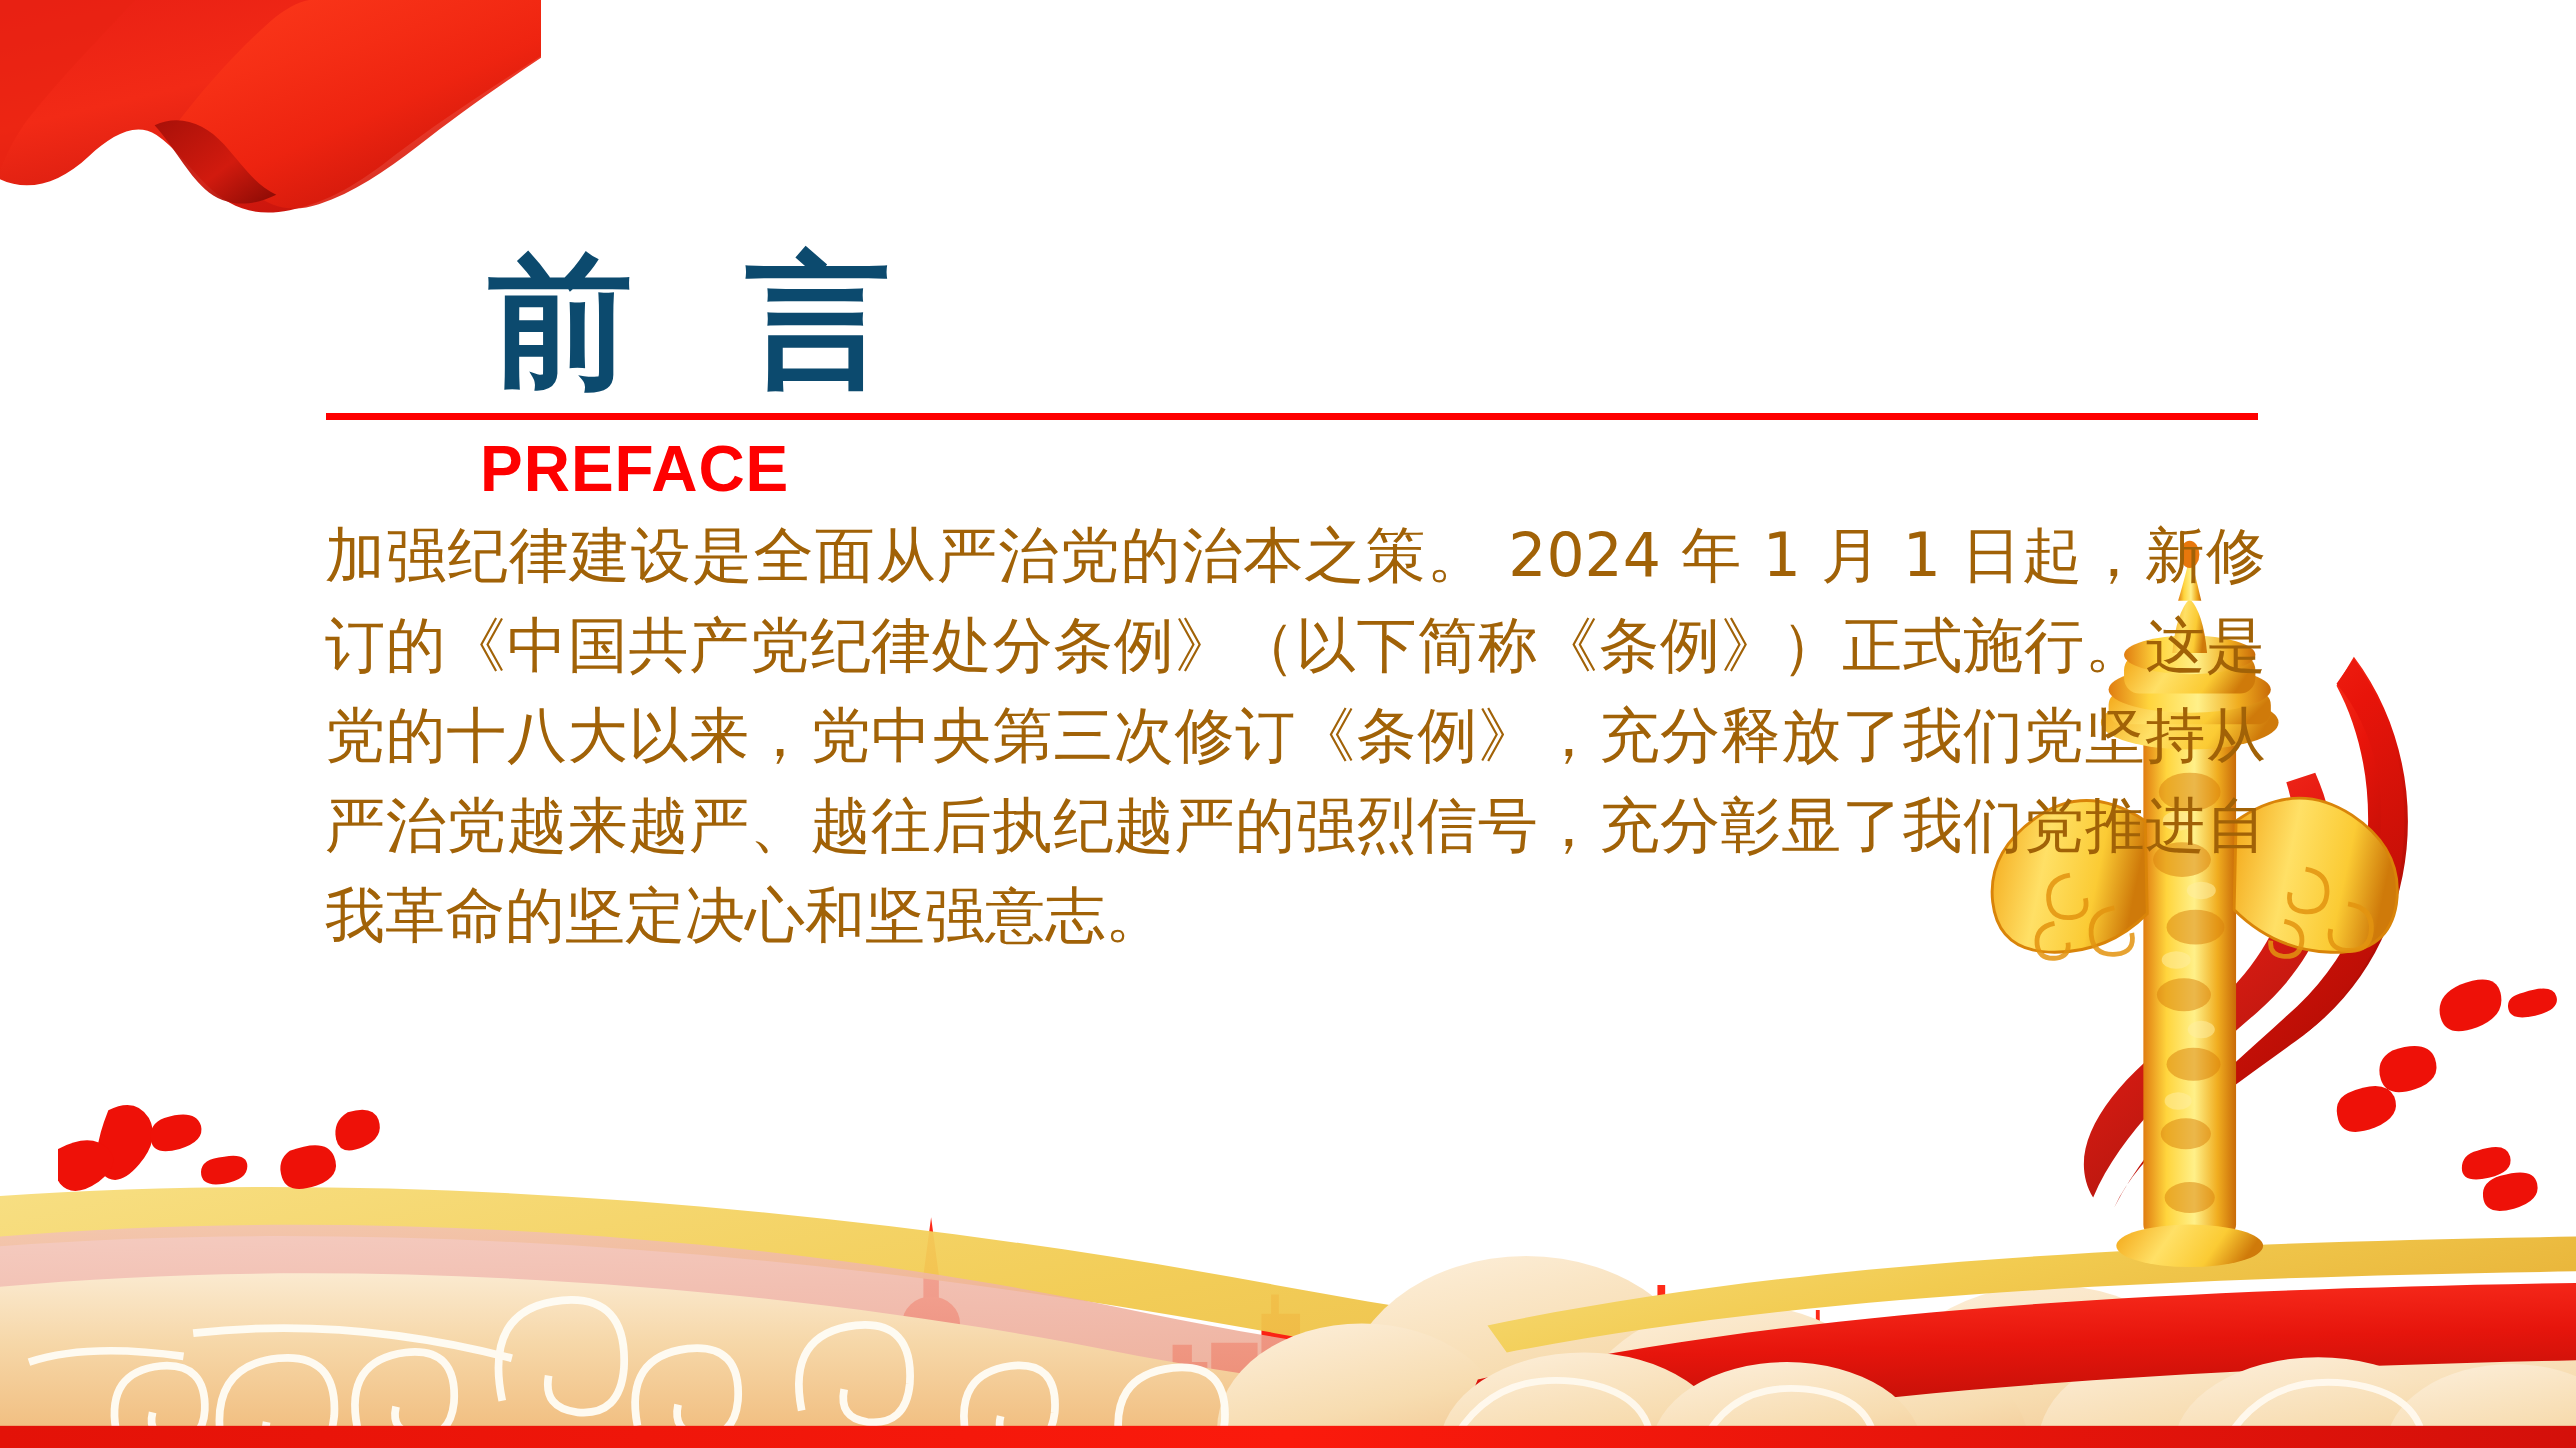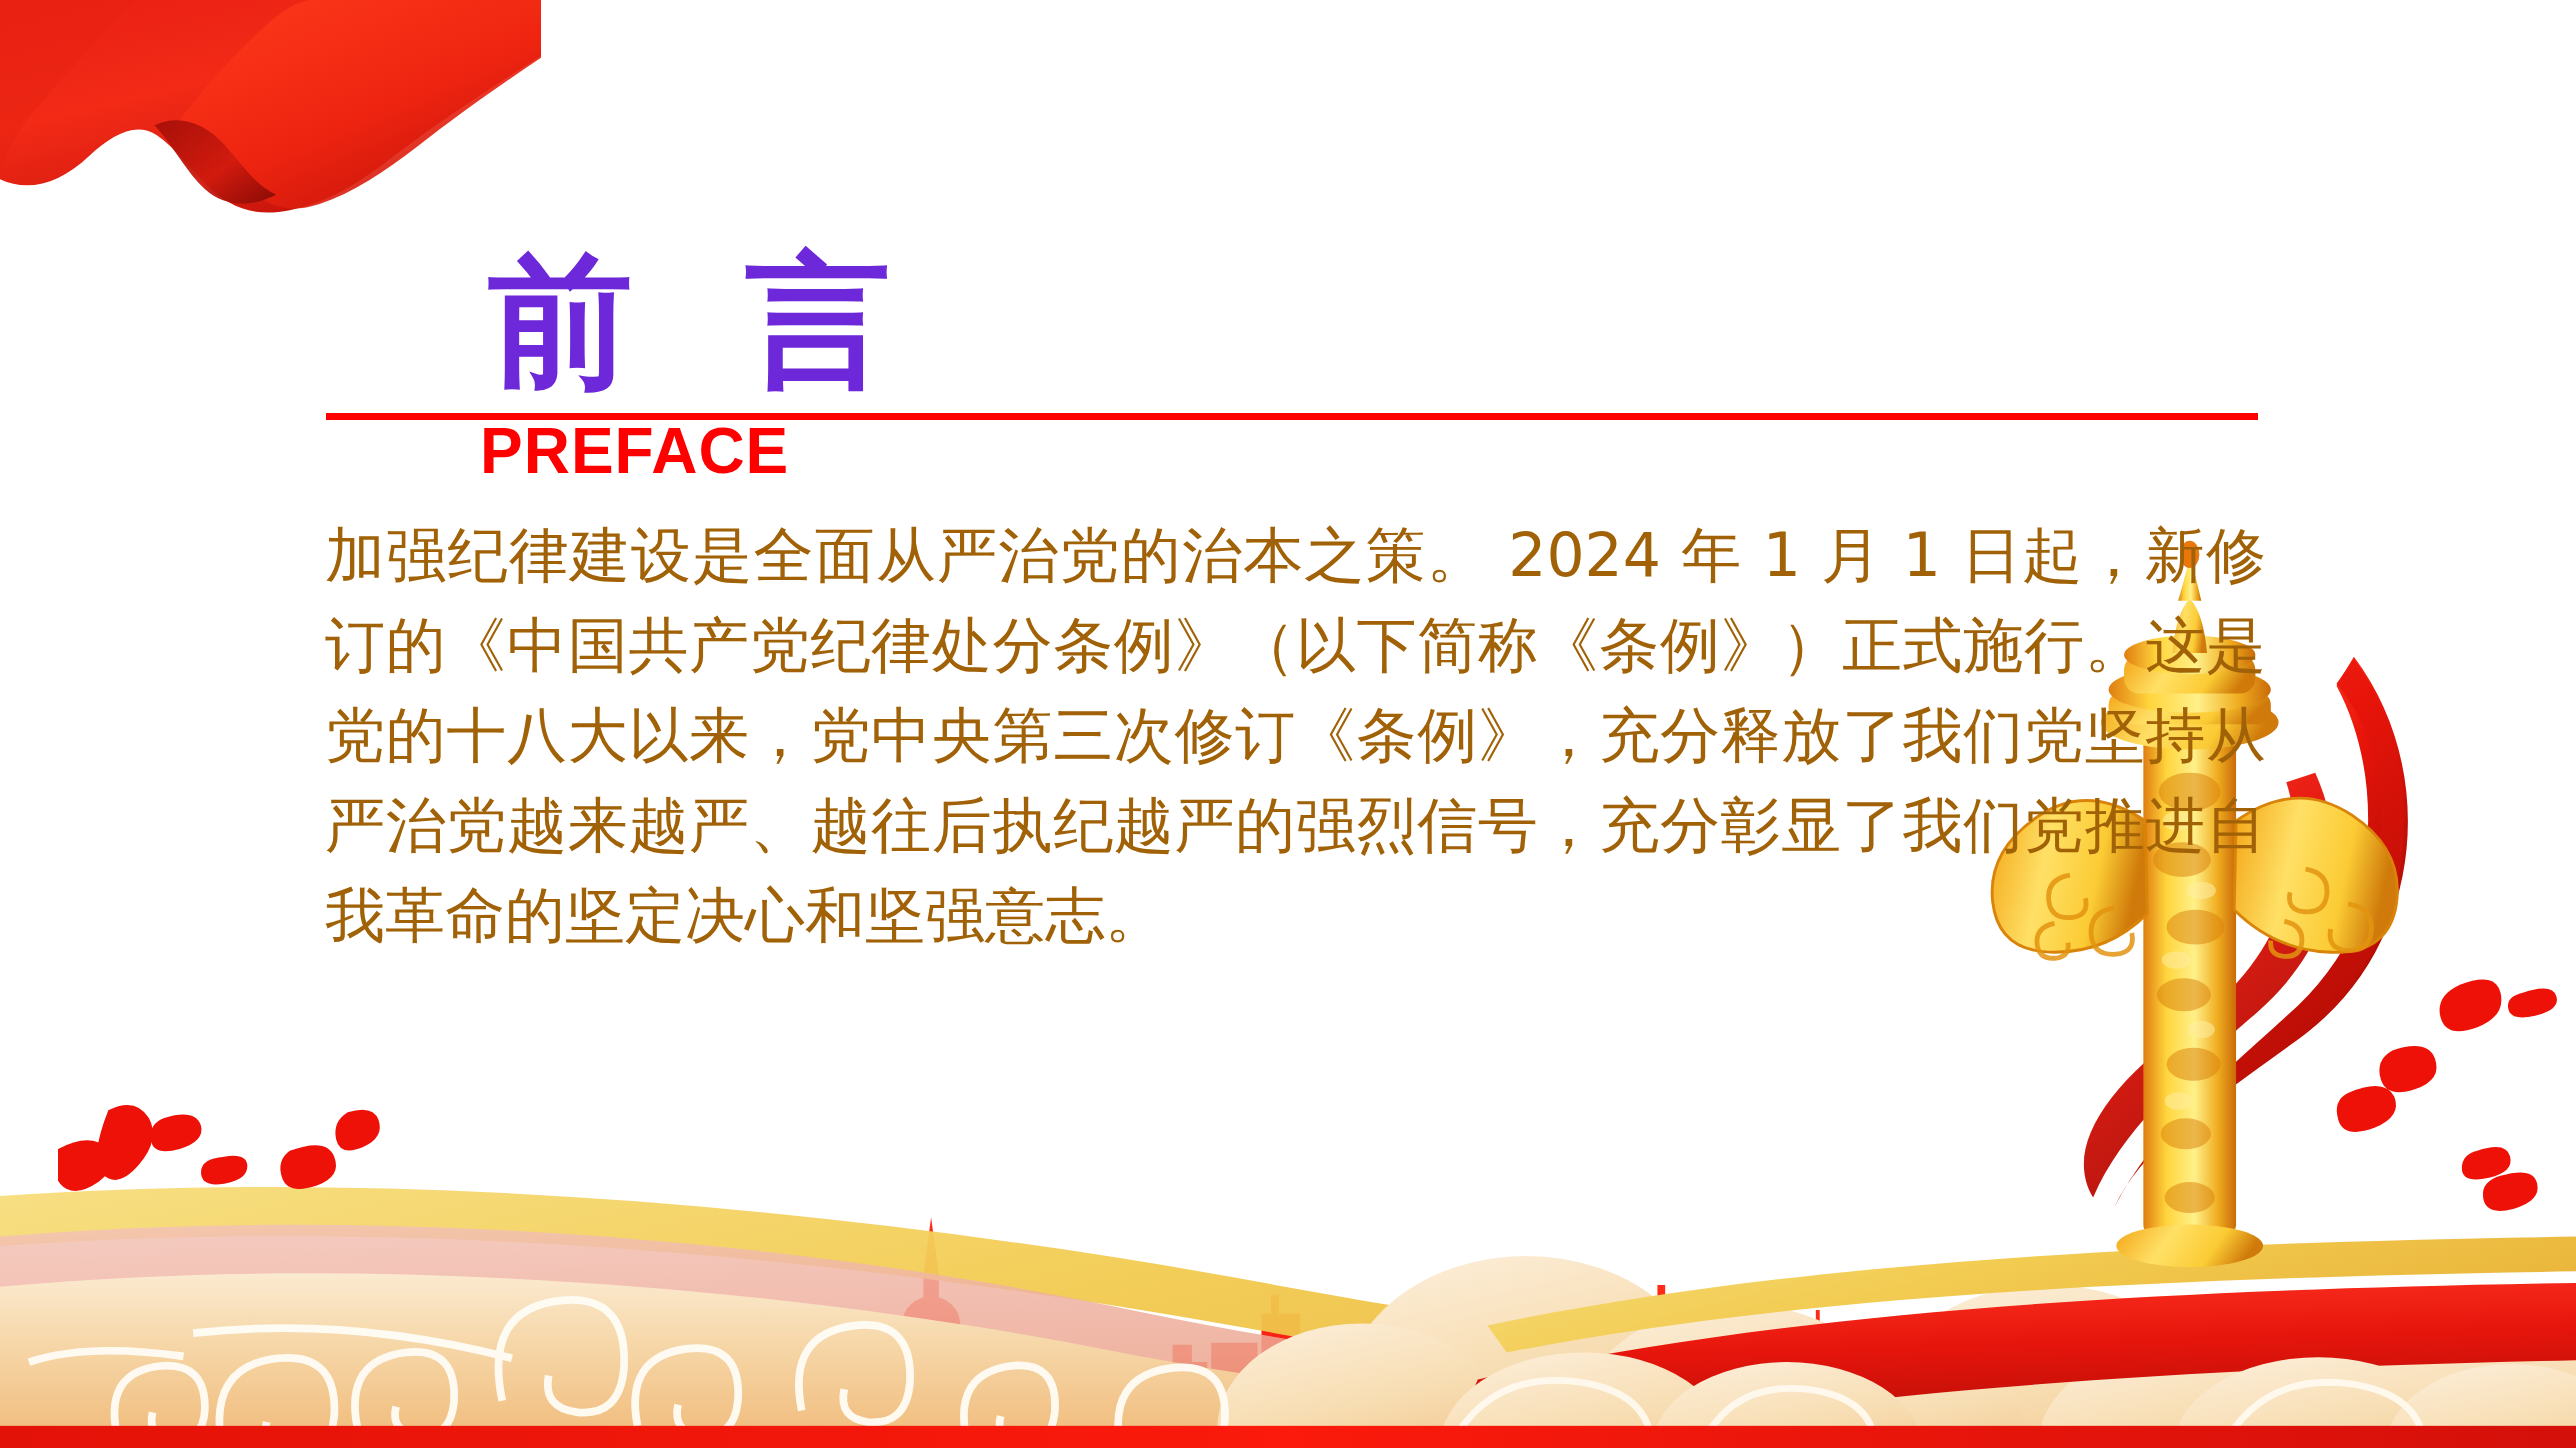--- a/index.html
+++ b/index.html
@@ -16,32 +16,32 @@
   .deco{position:absolute;pointer-events:none;}
   .deco-flag{left:0;top:0;width:541px;height:241px;z-index:3;}
   .deco-bottom{left:0;bottom:0;width:2576px;height:502px;z-index:2;}
   .deco-pillar{right:0;bottom:145px;width:676px;height:773px;z-index:4;}
 
   
   .header{position:absolute;left:0;top:0;width:2576px;z-index:10;}
   .title-cn{
     position:absolute;left:488px;top:249px;
     font-size:145px;line-height:145px;
-    font-weight:700;color:#6d28d9;
+    font-weight:700;color:#0c4a6e;
     letter-spacing:31px;
     font-family:"DejaVu Sans","Liberation Sans",sans-serif;
     white-space:nowrap;
     text-align:right;
   }
   .rule{
     position:absolute;left:326px;top:413px;
     width:1932px;height:6.8px;background:#fe0000;
   }
   .title-en{
-    position:absolute;left:480px;top:419px;
+    position:absolute;left:480px;top:437px;
     font-size:64px;line-height:64px;
     font-weight:700;color:#fe0000;
     letter-spacing:1px;white-space:nowrap;
     font-family:"Liberation Sans","DejaVu Sans",sans-serif;
   }
 
   
   .body-copy{
     position:absolute;left:325px;top:510px;width:1941px;
     z-index:10;

